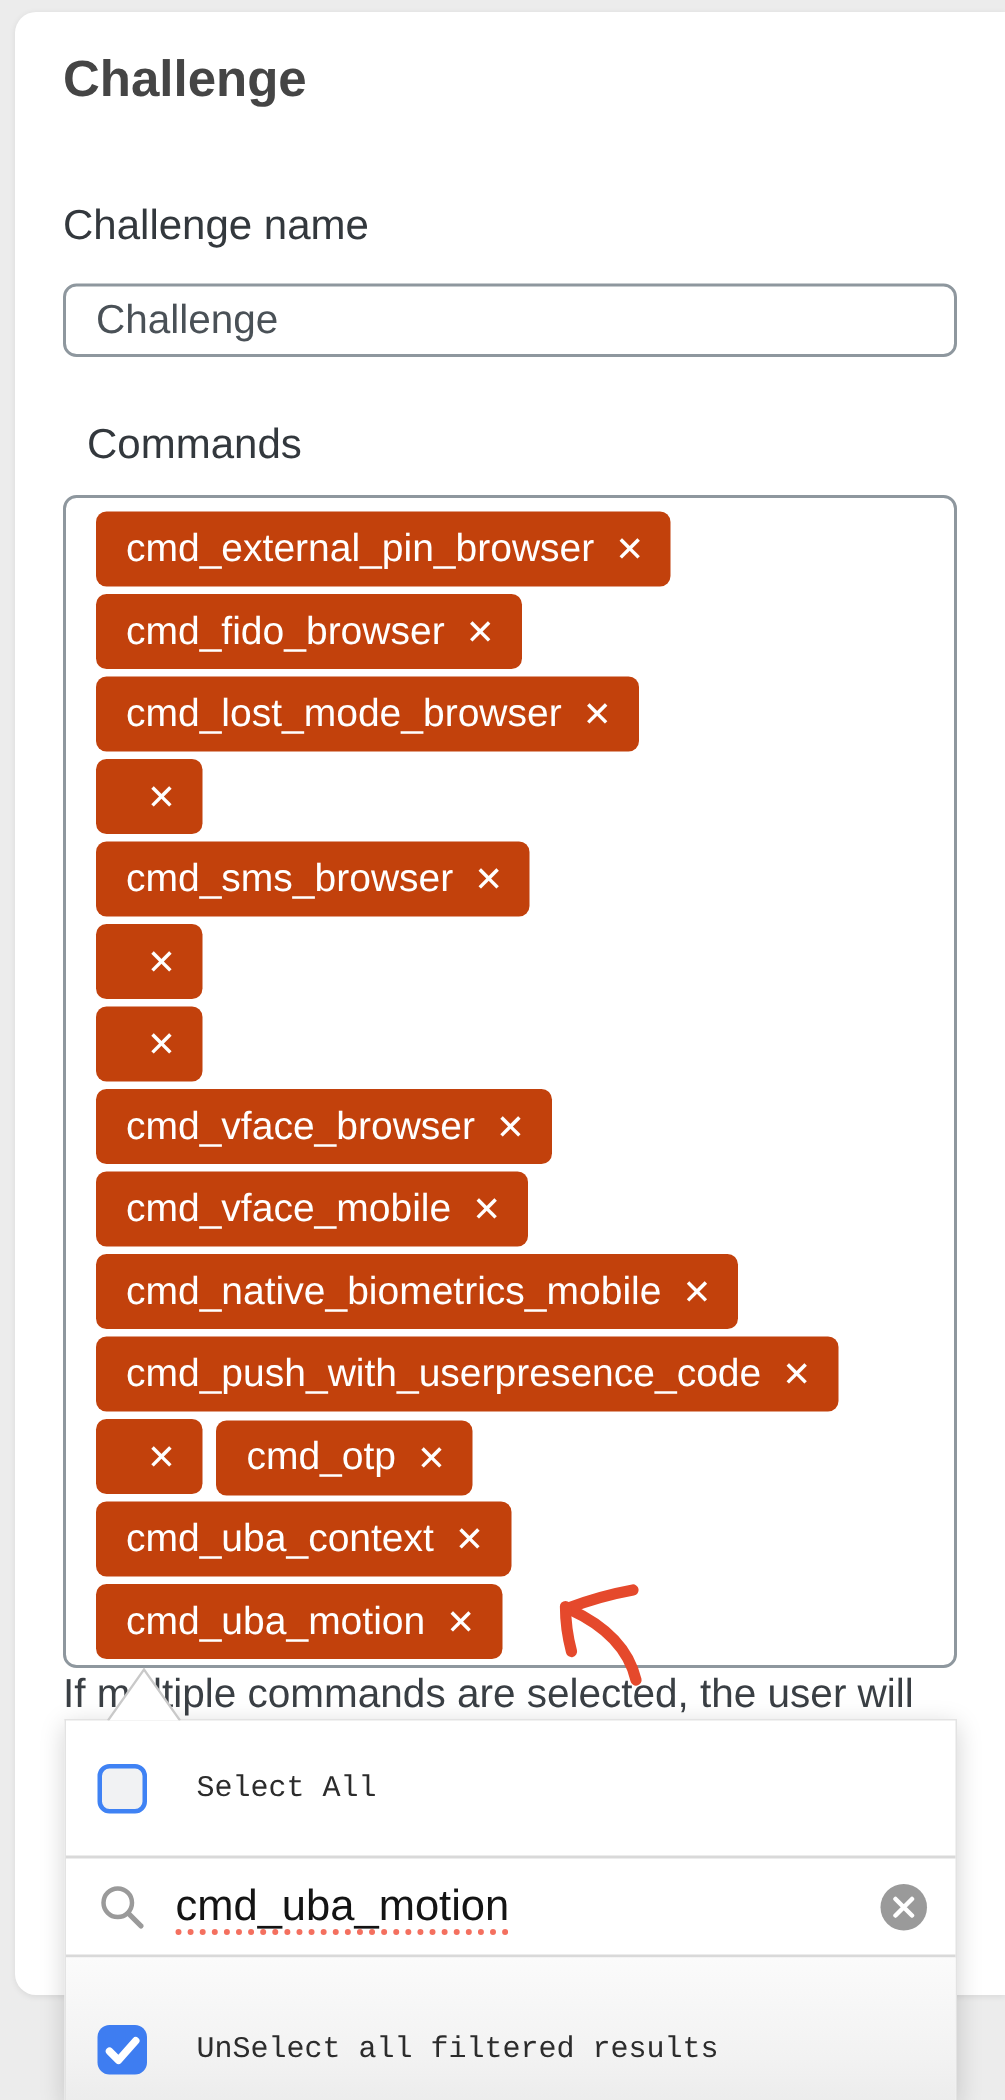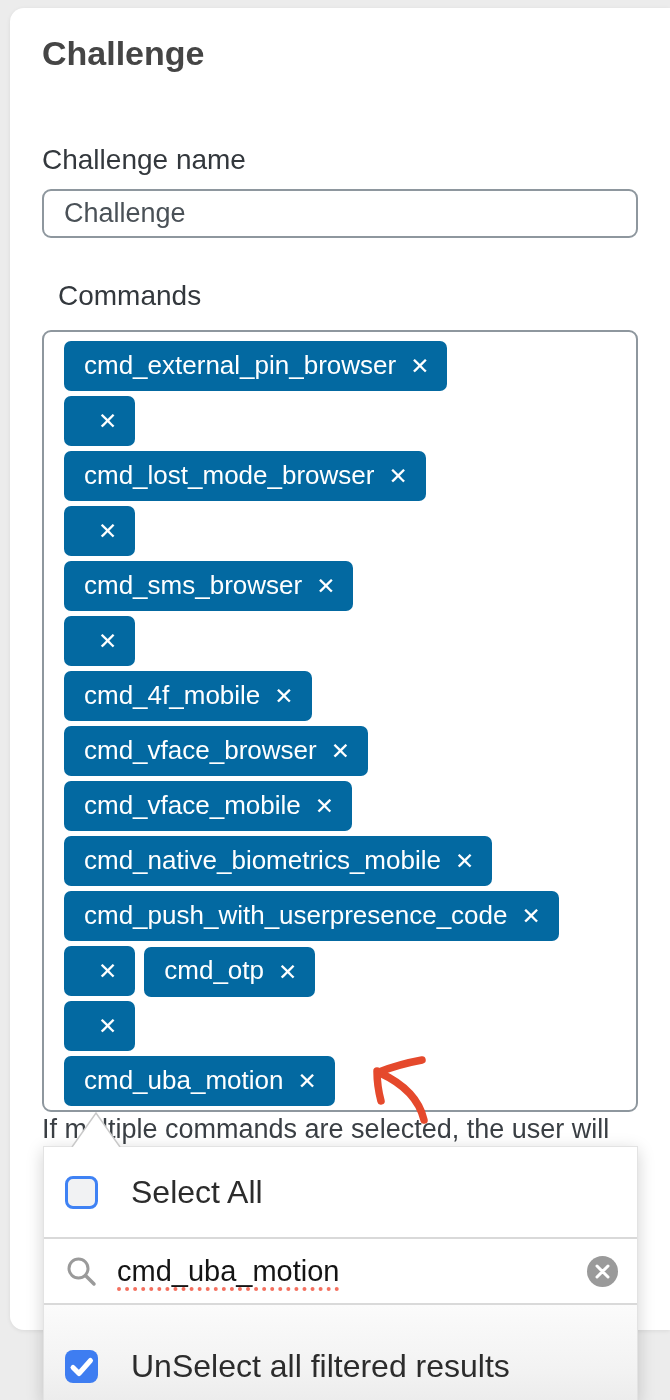--- a/index.html
+++ b/index.html
@@ -13,37 +13,37 @@
   .card {
     position:absolute; left:10px; top:8px; width:660px; height:1322px;
     background:#ffffff; border-radius:14px 0 0 14px;
     box-shadow:0 1px 4px rgba(0,0,0,.08);
   }
   .page-title {
     position:absolute; left:42px; top:34px;
     font-size:34px; font-weight:700; color:#454545;
   }
   .field-label { position:absolute; left:42px; font-size:28px; color:#33383d; }
-  .label-name { top:144px; }
+  .label-name { top:134px; }
   .label-commands { top:280px;margin-left:16px; }
   .name-input {
     position:absolute; left:42px; top:189px; width:596px; height:49px;
     border:2px solid #8e979e; border-radius:9px; background:#fff;
     padding:0 20px; font-size:27px; color:#4a5157;
     font-family:"Liberation Sans","DejaVu Sans",sans-serif; outline:none;
   }
   .commands-box {
     position:absolute; left:42px; top:330px; width:596px; height:782px;
     border:2px solid #8e979e; border-radius:9px; background:#fff;
     padding:9px 8px 0 20px; overflow:hidden;
   }
   .chip-row { white-space:nowrap; margin-bottom:5px; height:50px; }
   .chip {
     display:inline-flex; align-items:center; height:50px;
-    background:#0369a1; color:#fff; border-radius:7px;
+    background:#c2410c; color:#fff; border-radius:7px;
     padding:0 18px 2px 20px; margin-right:9px;
     font-size:26px; cursor:pointer;
   }
   .chip-remove { margin-left:14px; font-size:23px; line-height:1; padding-top:3px; cursor:pointer; }
   .note {
     position:absolute; left:42px; top:1114px; width:628px; height:34px;
     font-size:27px; color:#3a3f44; white-space:nowrap; overflow:hidden;
   }
   .annot-arrow { position:absolute; left:360px; top:1038px; width:120px; height:112px; z-index:3; pointer-events:none; }
   .dropdown-caret { position:absolute; left:71px; top:1111px; width:50px; height:36px; z-index:5; }
@@ -62,21 +62,21 @@
     background:linear-gradient(180deg,#fbfbfb 0%,#f2f2f2 55%,#e7e7e7 100%);
   }
   .checkbox {
     width:33px; height:33px; border-radius:8px; flex:0 0 auto;
     margin-right:33px; position:relative; cursor:pointer;
   }
   .checkbox.unchecked { border:3px solid #3f82f4; background:#f1f2f3; }
   .checkbox.checked { background:#3e7df1; }
   .checkbox .tick { position:absolute; inset:0; width:33px; height:33px; display:none; }
   .checkbox.checked .tick { display:block; }
-  .dd-option-label { font-size:32px; color:#2c2c2c; }
+  .dd-option-label { font-size:20px; color:#2c2c2c;font-family:Liberation Mono, monospace; }
   .search-icon { width:32px; height:32px; margin-right:20px; flex:0 0 auto; }
   .search-text {
     font-size:29px; color:#141414;
     text-decoration:underline dotted #f4705f;
     text-decoration-thickness:4px;
     text-underline-offset:7px;
     cursor:text;
   }
   .clear-btn {
     margin-left:auto; width:31px; height:31px; border-radius:50%;
@@ -97,38 +97,38 @@
 
 <label class="field-label label-commands">Commands</label>
 
 <div class="commands-box">
   <div id="chips">
       <div class="chip-row"><span class="chip">
           <span>cmd_external_pin_browser</span>
           <span class="chip-remove">✕</span>
         </span></div>
       <div class="chip-row"><span class="chip">
+          <span>cmd_fido_browser</span>
           <span class="chip-remove">✕</span>
         </span></div>
       <div class="chip-row"><span class="chip">
           <span>cmd_lost_mode_browser</span>
           <span class="chip-remove">✕</span>
         </span></div>
       <div class="chip-row"><span class="chip">
           <span class="chip-remove">✕</span>
         </span></div>
       <div class="chip-row"><span class="chip">
           <span>cmd_sms_browser</span>
           <span class="chip-remove">✕</span>
         </span></div>
       <div class="chip-row"><span class="chip">
           <span class="chip-remove">✕</span>
         </span></div>
       <div class="chip-row"><span class="chip">
-          <span>cmd_4f_mobile</span>
           <span class="chip-remove">✕</span>
         </span></div>
       <div class="chip-row"><span class="chip">
           <span>cmd_vface_browser</span>
           <span class="chip-remove">✕</span>
         </span></div>
       <div class="chip-row"><span class="chip">
           <span>cmd_vface_mobile</span>
           <span class="chip-remove">✕</span>
         </span></div>
@@ -140,20 +140,21 @@
           <span>cmd_push_with_userpresence_code</span>
           <span class="chip-remove">✕</span>
         </span></div>
       <div class="chip-row"><span class="chip">
           <span class="chip-remove">✕</span>
         </span><span class="chip">
           <span>cmd_otp</span>
           <span class="chip-remove">✕</span>
         </span></div>
       <div class="chip-row"><span class="chip">
+          <span>cmd_uba_context</span>
           <span class="chip-remove">✕</span>
         </span></div>
       <div class="chip-row"><span class="chip">
           <span>cmd_uba_motion</span>
           <span class="chip-remove">✕</span>
         </span></div>
     </div>
 </div>
 
 <div class="note">If multiple commands are selected, the user will</div>

